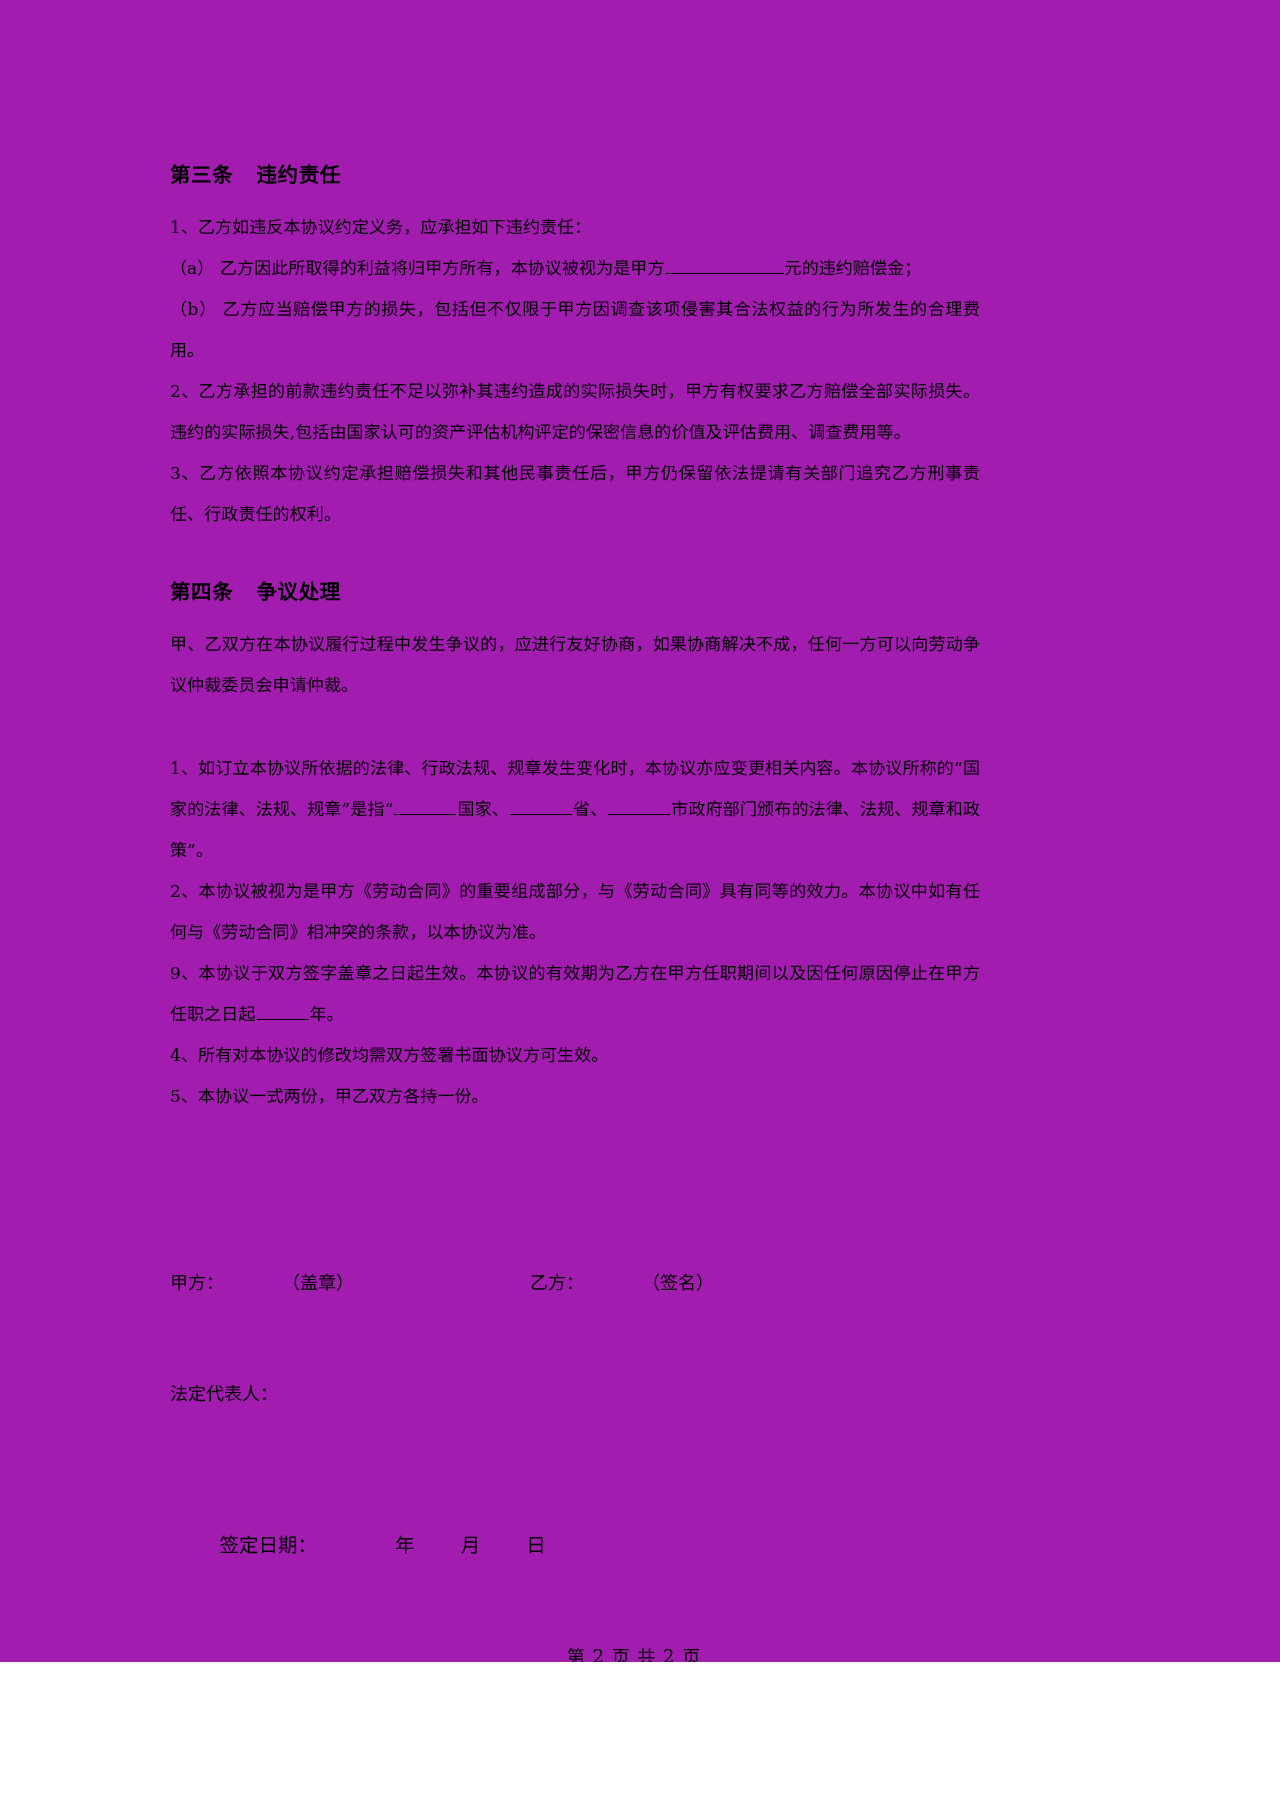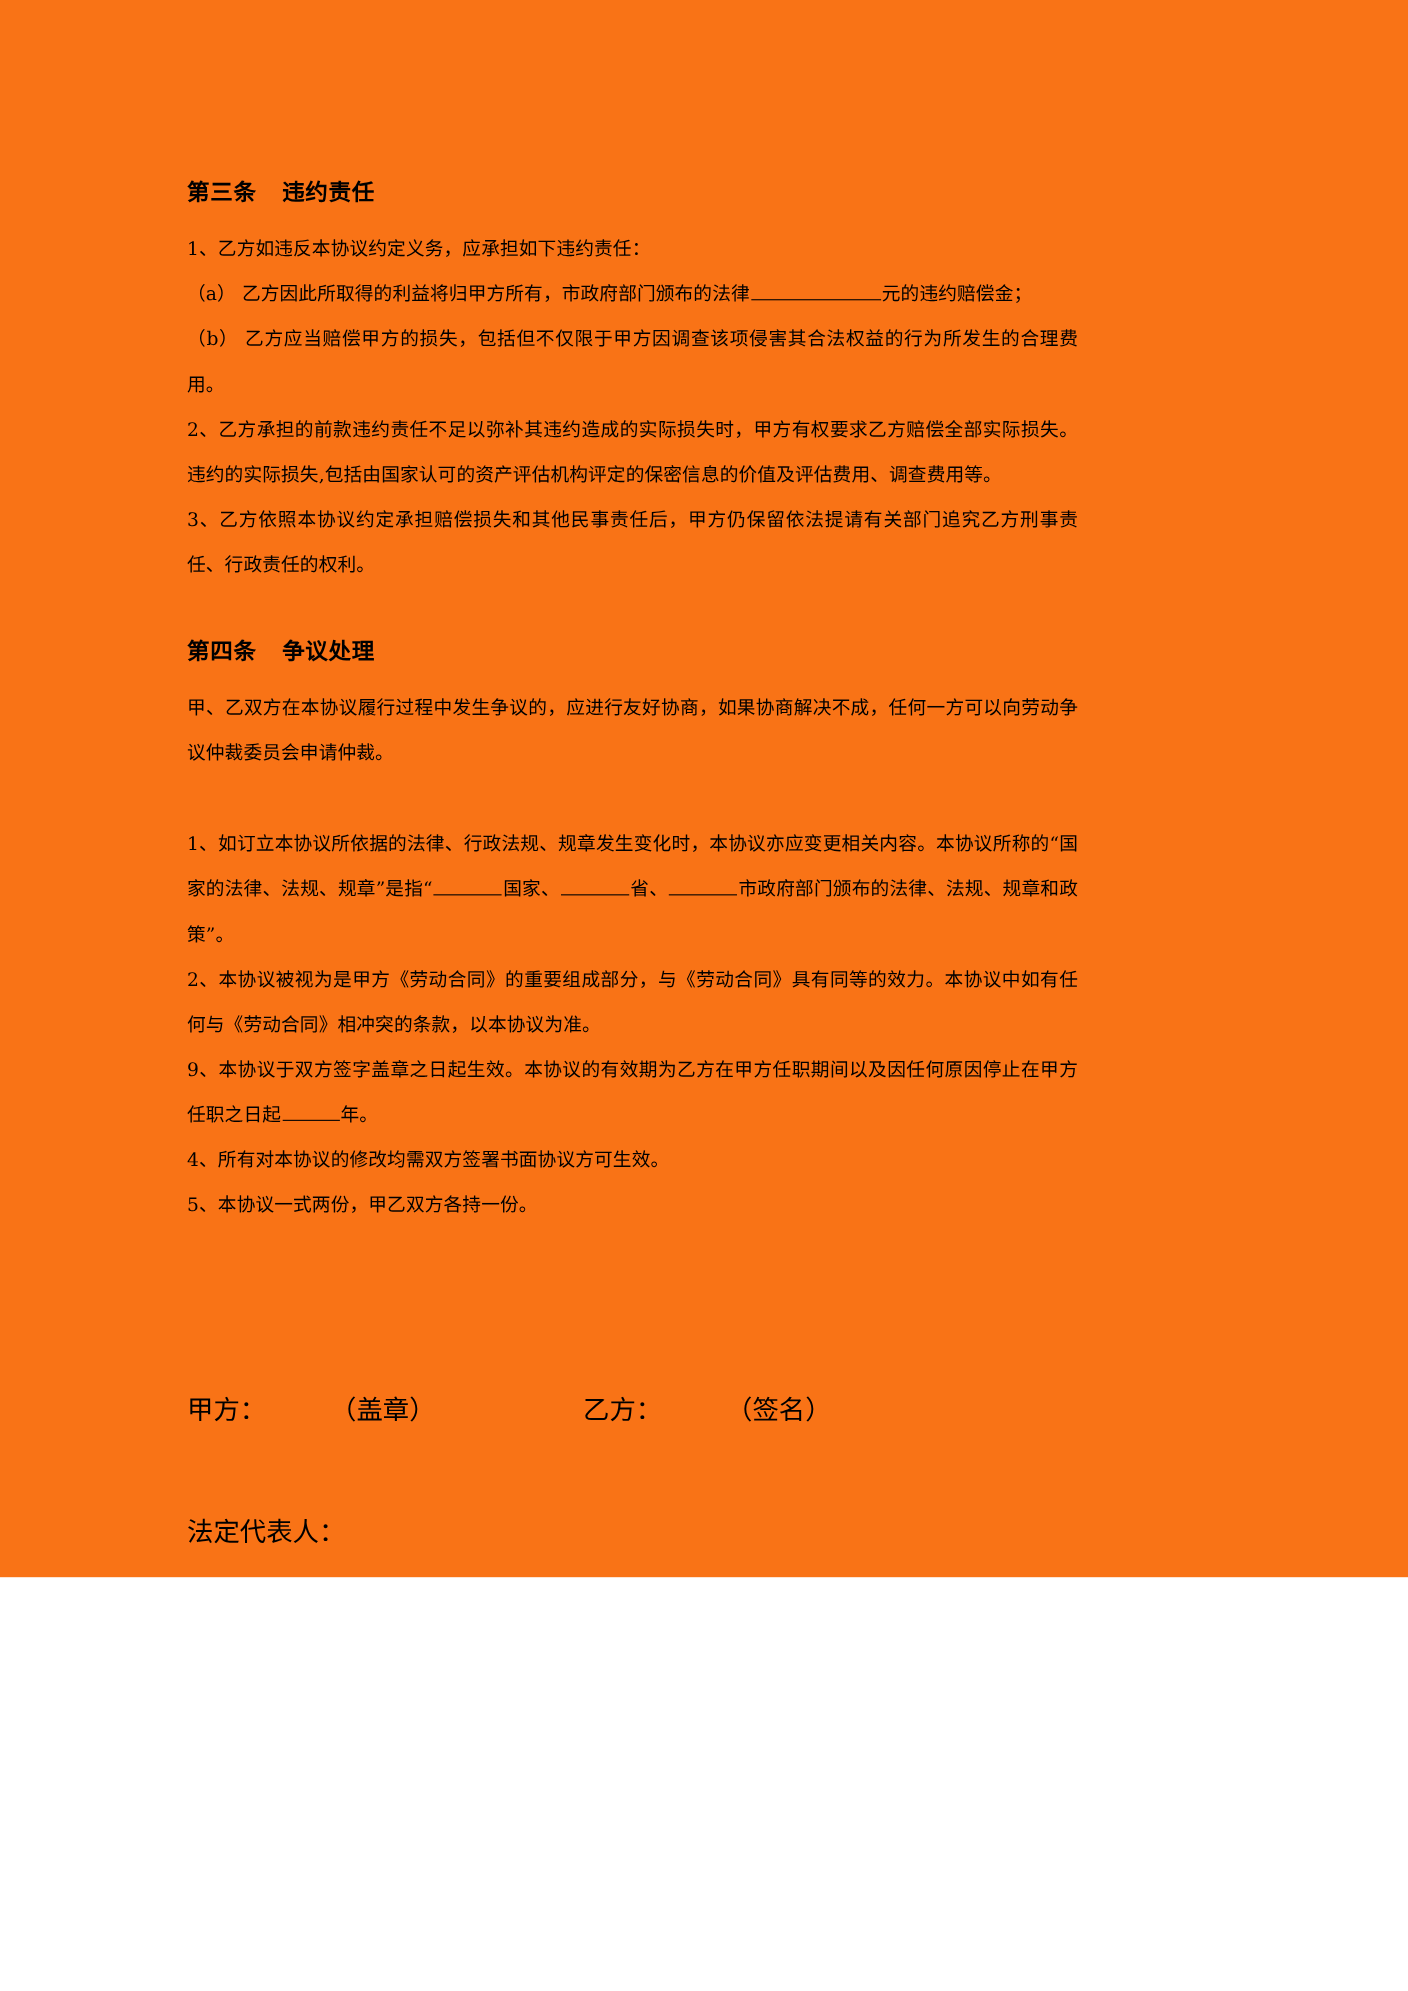--- a/index.html
+++ b/index.html
@@ -8,23 +8,23 @@
     padding: 0;
     background: #ffffff;
   }
   body {
     font-family: "DejaVu Serif", "Liberation Serif", serif;
     color: #000000;
   }
   .page {
     position: relative;
     width: 1280px;
-    height: 1434px;
+    height: 1662px;
     margin: 0 auto;
-    background: #f97316;
+    background: #a21caf;
     box-sizing: border-box;
     padding: 160px 170px 0 170px;
     overflow: hidden;
   }
   .doc-body {
     width: 810px;
   }
   .clause-heading {
     font-size: 20.5px;
     font-weight: bold;
@@ -57,21 +57,21 @@
 
   .nobody-line {
     font-size: 19.5px;
     line-height: 41px;
     margin: 0;
   }
   .sig-block {
     margin-top: 0;
   }
   .sig-row {
-    font-size: 24px;
+    font-size: 18px;
     line-height: 41px;
     display: flex;
     align-items: flex-end;
   }
   .sig-col-a { width: 360px; display: flex; }
   .sig-label { white-space: pre; }
   .sig-paren { margin-left: 58px; white-space: pre; }
   .sig-col-b { display: flex; }
   .date-row {
     font-size: 19.5px;
@@ -97,21 +97,21 @@
 <div class="page">
   <div class="doc-body">
 
     <h2 class="clause-heading">第三条   违约责任</h2>
 
     <p class="para">
       <span>1、乙方如违反本协议约定义务，应承担如下违约责任：</span>
     </p>
 
     <p class="para">
-      <span>（a） 乙方因此所取得的利益将归甲方所有，市政府部门颁布的法律</span><span class="blank w-long"></span><span>元的违约赔偿金；</span>
+      <span>（a） 乙方因此所取得的利益将归甲方所有，本协议被视为是甲方</span><span class="blank w-long"></span><span>元的违约赔偿金；</span>
     </p>
 
     <p class="para">
       <span>（b） 乙方应当赔偿甲方的损失，包括但不仅限于甲方因调查该项侵害其合法权益的行为所发生的合理费用。</span>
     </p>
 
     <p class="para">
       <span>2、乙方承担的前款违约责任不足以弥补其违约造成的实际损失时，甲方有权要求乙方赔偿全部实际损失。违约的实际损失,包括由国家认可的资产评估机构评定的保密信息的价值及评估费用、调查费用等。</span>
     </p>
 

